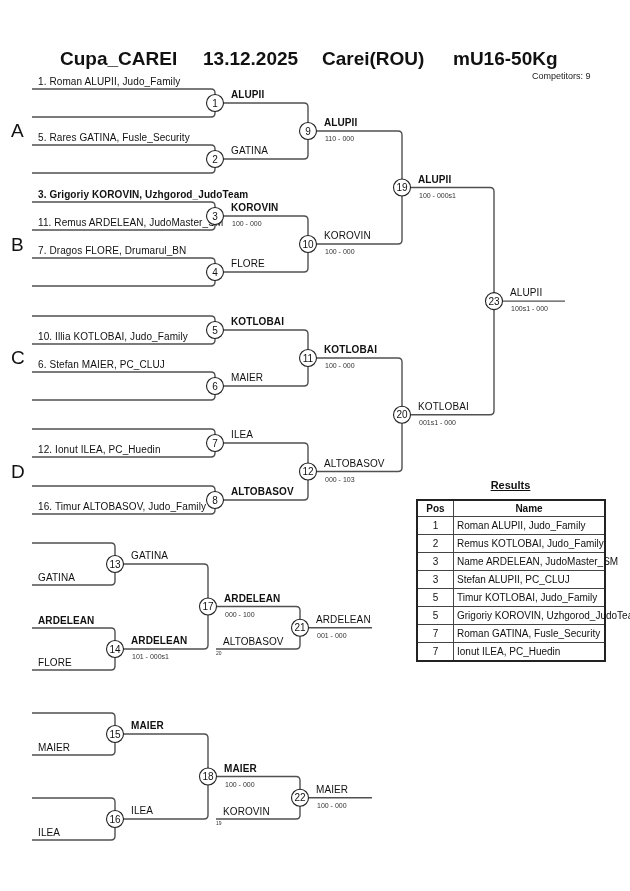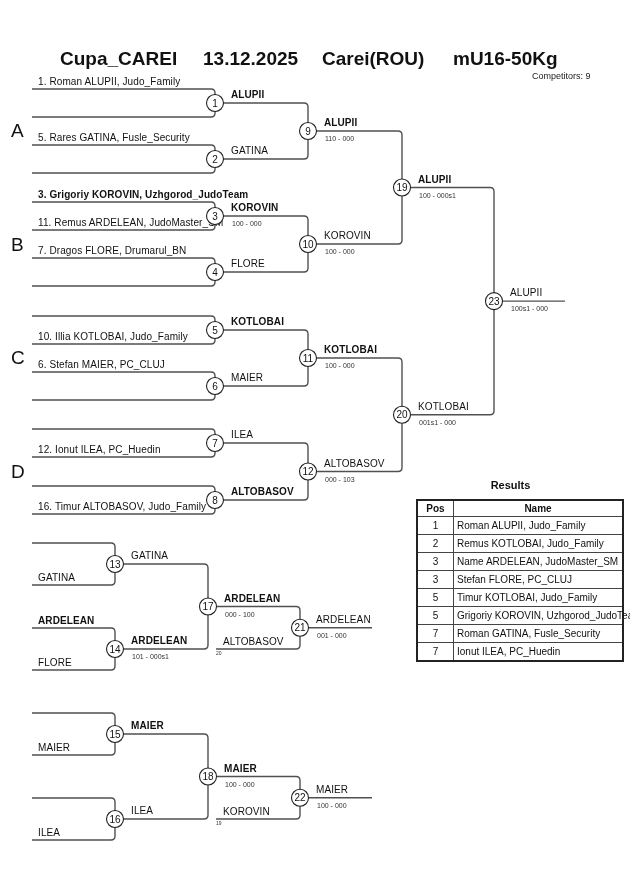--- a/index.html
+++ b/index.html
@@ -10,23 +10,23 @@
   .comp { font-family:"Liberation Sans", sans-serif; font-size:9px; fill:#222; }
   .pool { font-family:"Liberation Sans", sans-serif; font-size:19px; fill:#111; }
   .ln { fill:none; stroke:#505050; stroke-width:1.4; }
   .mc { fill:#fff; stroke:#222; stroke-width:1.1; }
   .mn { font-family:"Liberation Sans", sans-serif; font-size:10px; fill:#111; text-anchor:middle; }
   .lbl { font-family:"Liberation Sans", sans-serif; font-size:10px; fill:#111; letter-spacing:0.1px; }
   .b { font-weight:bold; }
   .sc { font-family:"Liberation Sans", sans-serif; font-size:7px; fill:#333; }
   .src { font-family:"Liberation Sans", sans-serif; font-size:5px; fill:#333; }
   #results-title { position:absolute; left:416px; width:189px; top:479px; text-align:center;
-                   font-weight:bold; font-size:11px; }
+                   font-weight:bold; font-size:11px;text-decoration:underline; }
   #results-table { position:absolute; left:416px; top:499px; border-collapse:collapse;
-                   table-layout:fixed; width:208px; border:2px solid #222; font-size:10px; }
+                   table-layout:fixed; width:190px; border:2px solid #222; font-size:10px; }
   #results-table th, #results-table td { border:1px solid #444; padding:0; height:17px;
                    white-space:nowrap; overflow:visible; }
   #results-table th { height:15px; font-weight:bold; }
   #results-table td.pos, #results-table th.pos { width:35px; text-align:center; }
   #results-table td.nm { padding-left:3px;margin-left:25px; }
   #results-table th.nm { }
 </style>
 </head>
 <body>
 
@@ -200,21 +200,21 @@
       <tr>
         <td class="pos">2</td>
         <td class="nm">Remus KOTLOBAI, Judo_Family</td>
       </tr>
       <tr>
         <td class="pos">3</td>
         <td class="nm">Name ARDELEAN, JudoMaster_SM</td>
       </tr>
       <tr>
         <td class="pos">3</td>
-        <td class="nm">Stefan FLORE, PC_CLUJ</td>
+        <td class="nm">Stefan ALUPII, PC_CLUJ</td>
       </tr>
       <tr>
         <td class="pos">5</td>
         <td class="nm">Timur KOTLOBAI, Judo_Family</td>
       </tr>
       <tr>
         <td class="pos">5</td>
         <td class="nm">Grigoriy KOROVIN, Uzhgorod_JudoTeam</td>
       </tr>
       <tr>

